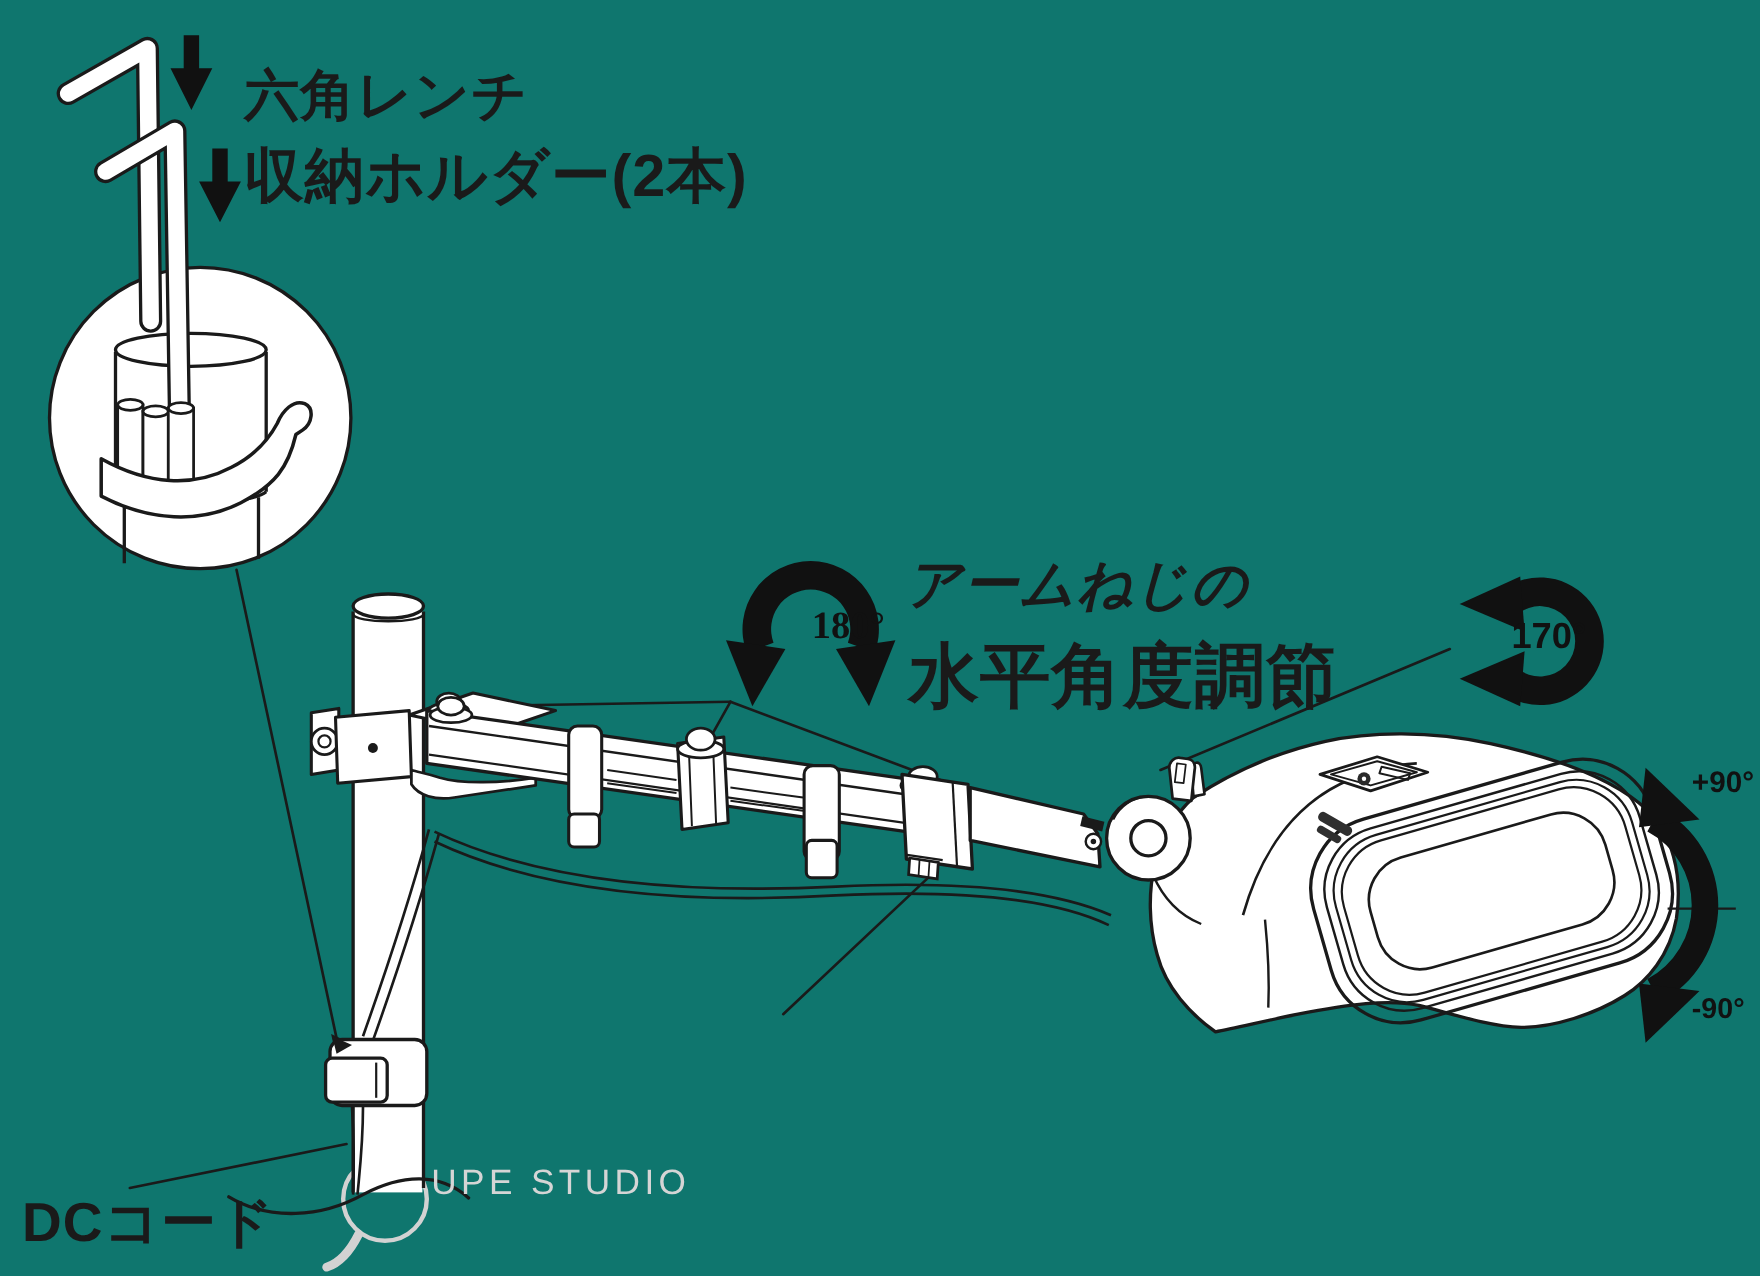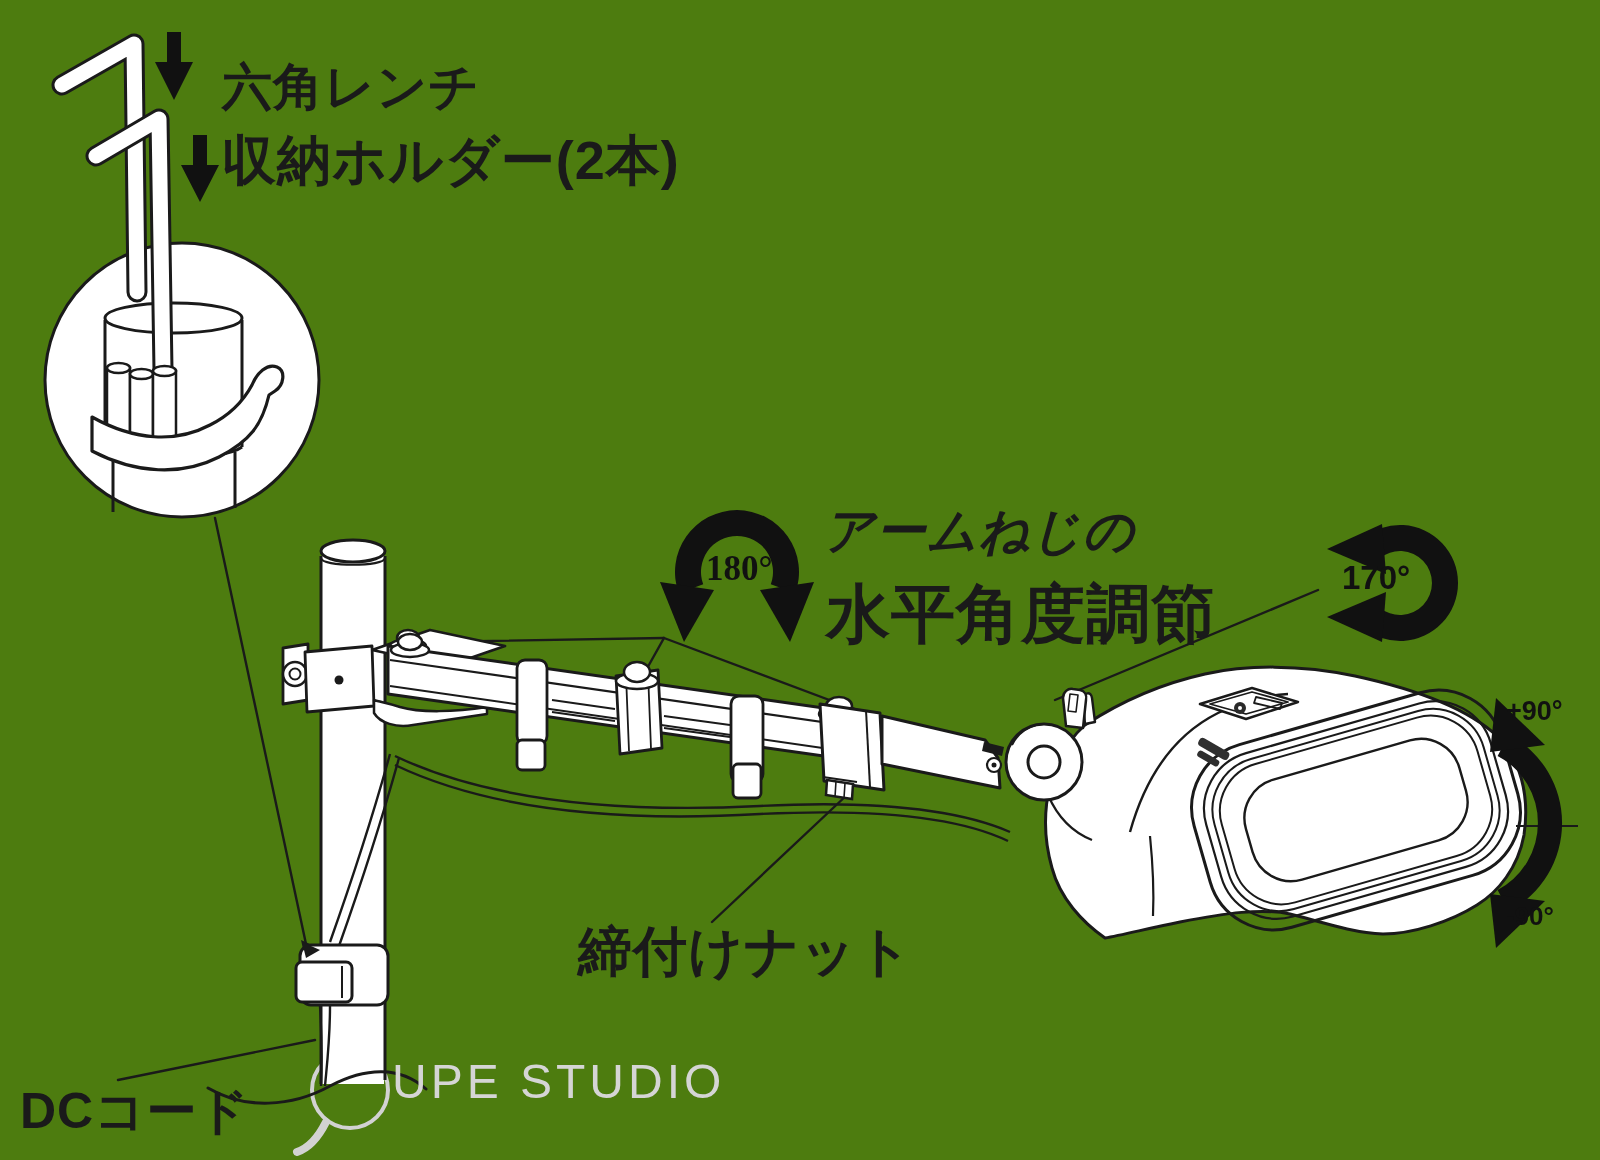--- a/index.html
+++ b/index.html
@@ -1,30 +1,30 @@
 <!DOCTYPE html>
 <html><head>
 <meta charset="utf-8">
 <style>
   html,body{margin:0;padding:0;background:#ffffff;}
   #stage{
-    position:relative;width:1600px;height:1160px;background:#4d7c0f;
+    position:relative;width:1600px;height:1160px;background:#0f766e;
     font-family:"Liberation Sans","DejaVu Sans",sans-serif;overflow:hidden;
   }
   #art{position:absolute;left:0;top:0;}
   .jp{
     position:absolute;color:#1a1a1a;font-weight:600;line-height:1;
     white-space:nowrap;letter-spacing:1px;
   }
   .deg{
-    position:absolute;color:#111111;font-weight:600;line-height:1;white-space:nowrap;
+    position:absolute;color:#111111;font-weight:600;line-height:1;white-space:nowrap;margin-left:32px;
   }
   .serif{font-family:"Liberation Serif","DejaVu Serif",serif;font-weight:600;}
   #wm-text{
-    position:absolute;left:392px;top:1058px;font-size:48px;font-weight:400;
+    position:absolute;left:392px;top:1058px;font-size:32px;font-weight:400;
     color:#d5d5d5;letter-spacing:4px;line-height:1;white-space:nowrap;
   }
   
   #lbl-hex      {left:222px;top:62px;  font-size:50px;}
   #lbl-holder   {left:222px;top:133px; font-size:54px;}
   #lbl-arm1     {left:823px;top:506px; font-size:50px;font-style:italic;}
   #lbl-arm2     {left:826px;top:582px; font-size:64px;}
   #lbl-head     {left:1188px;top:438px;font-size:50px;}
   #lbl-nut      {left:578px;top:924px; font-size:54px;}
   #lbl-dc       {left:20px; top:1086px;font-size:50px;}
@@ -243,21 +243,20 @@
       <polygon points="1496,698 1545,745 1490,752"></polygon>
       <polygon points="1496,948 1490,894 1545,901"></polygon>
     </g>
   </g>
 </svg>
 
   <div class="jp" id="lbl-hex">六角レンチ</div>
   <div class="jp" id="lbl-holder">収納ホルダー(2本)</div>
   <div class="jp" id="lbl-arm1">アームねじの</div>
   <div class="jp" id="lbl-arm2">水平角度調節</div>
-  <div class="jp" id="lbl-nut">締付けナット</div>
   <div class="jp" id="lbl-dc">DCコード</div>
 
   <div class="deg serif" id="lbl-180">180°</div>
   <div class="deg" id="lbl-330">170°</div>
   <div class="deg" id="lbl-p90">+90°</div>
   <div class="deg" id="lbl-m90">-90°</div>
 
   <div id="wm-text">UPE STUDIO</div>
 </div>
 

